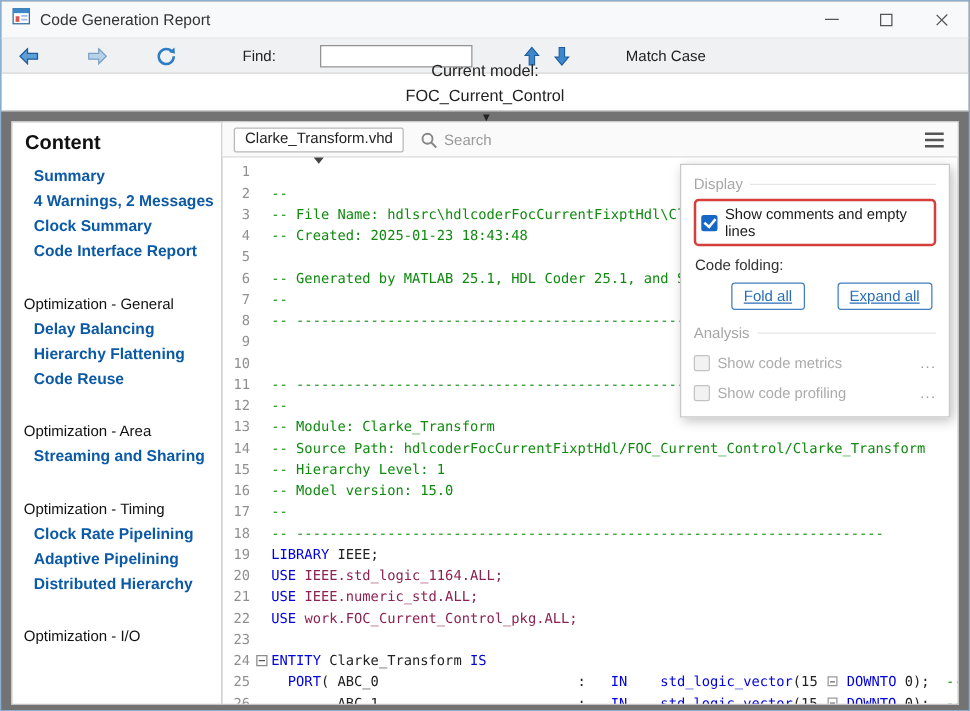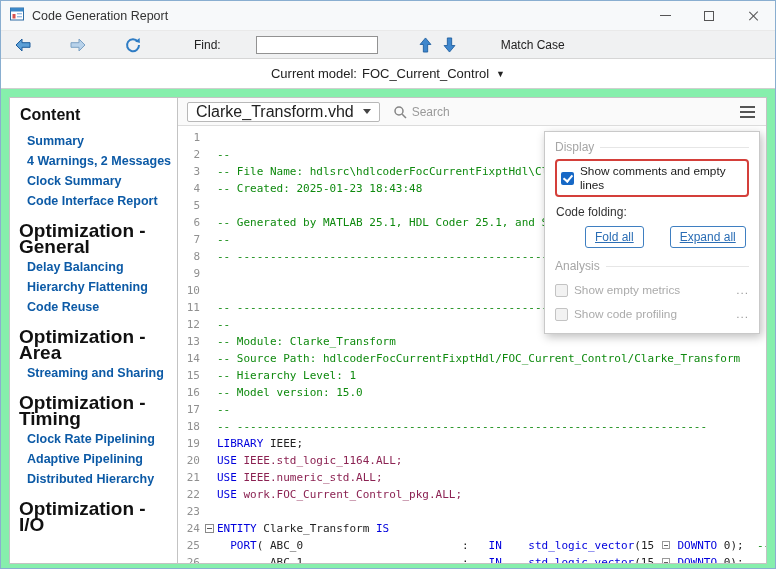--- a/index.html
+++ b/index.html
@@ -1,19 +1,19 @@
 <!DOCTYPE html>
 <html><head>
 <meta charset="utf-8">
 <style>
   * { box-sizing: border-box; margin: 0; padding: 0; }
   html,body { width:776px; height:569px; }
   body { font-family:"Liberation Sans",sans-serif; background:#fff; }
 
-  .window { position:relative; width:776px; height:569px; border:1px solid #89aed0; background:#86efac; overflow:hidden; }
+  .window { position:relative; width:776px; height:569px; border:1px solid #89aed0; background:#737373; overflow:hidden; }
 
   
   .titlebar { height:30px; display:flex; align-items:center; padding-left:8px; background:#f7f9fa; border-bottom:1px solid #e9e9e9; }
   .title { margin-left:7px; font-size:12.5px; color:#333; }
   .win-controls { margin-left:auto; display:flex; height:100%; }
   .win-btn { width:44px; display:flex; align-items:center; justify-content:center; cursor:default; }
   .glyph-min { width:11px; height:1px; background:#555; }
   .glyph-max { width:10px; height:10px; border:1px solid #555; }
   .glyph-close { position:relative; width:12px; height:12px; }
   .glyph-close::before,.glyph-close::after { content:""; position:absolute; left:5.5px; top:0; width:1.4px; height:12px; background:#555; }
@@ -22,43 +22,43 @@
 
   
   .toolbar { height:28px; background:#f0f1f2; border-bottom:1px solid #d6d6d6; display:flex; align-items:center; padding:0 10px; font-size:12px; color:#222;gap:28px; }
   .tb-icon { width:24px; height:22px; display:flex; align-items:center; justify-content:center; margin-right:3px; }
   .find-label { margin-left:18px; margin-right:7px; }
   .find-input { width:122px; height:18px; border:1px solid #929292; font-size:12px; padding:0 4px; background:#fff; font-family:"Liberation Sans",sans-serif; }
   .find-nav { display:flex; gap:11px; margin-left:13px; }
   .match-case { margin-left:17px; }
 
   
-  .modelbar { height:30px; display:flex; align-items:center; justify-content:center; gap:5px; font-size:13px; color:#222; border-bottom:1px solid #cfcfcf; background:#fff; }
+  .modelbar { height:30px; display:flex; align-items:center; justify-content:center; gap:5px; font-size:13px; color:#222; border-bottom:1px solid #cfcfcf; background:#fff;flex-direction:column; }
   .model-caret { font-size:9px; color:#222; margin-left:2px; }
 
   
   .content { position:relative; height:479px; }
 
   
   .sidebar { position:absolute; left:8px; top:8px; bottom:4px; width:188px; border:1px solid #c3c3c3; background:#fff; padding:6px 20px 6px 8px; overflow:hidden; }
   .sidebar-title { font-size:16px; font-weight:bold; color:#111; margin:2px 0 9px 2px; }
   .sb-item { font-size:12.5px; line-height:16px; margin:4px 0; }
   .sb-item.link { color:#0c5aa6; font-weight:bold; padding-left:9px; cursor:pointer; }
-  .sb-item.header { color:#111; font-weight:bold; font-size:19px; margin-top:14px; padding-left:1px; }
+  .sb-item.header { color:#111; font-weight:normal; font-size:12px; margin-top:26px; padding-left:1px; }
   .sidebar-scroll { position:absolute; top:0; right:0; bottom:0; width:15px; background:#f4f4f4; border-left:1px solid #e2e2e2; }
   .sb-up { height:18px; background:#ee9797; display:flex; align-items:center; justify-content:center; }
   .sb-up::after { content:""; border-left:4px solid transparent; border-right:4px solid transparent; border-bottom:5px solid #8f2b2b; }
   .sb-thumb { position:absolute; top:18px; left:2px; right:2px; height:88px; background:#d2d2d2; }
   .sb-down { position:absolute; bottom:0; left:0; right:0; height:18px; display:flex; align-items:center; justify-content:center; }
   .sb-down::after { content:""; border-left:4px solid transparent; border-right:4px solid transparent; border-top:5px solid #8a8a8a; }
 
   
   .codepanel { position:absolute; left:176px; top:8px; right:8px; bottom:4px; border:1px solid #c3c3c3; background:#fff; display:flex; flex-direction:column; }
   .codeheader { flex:0 0 28px; background:#fafafa; border-bottom:1px solid #dcdcdc; display:flex; align-items:center; padding:0 9px; gap:9px; }
-  .filedrop { display:flex; align-items:center; gap:9px; border:1px solid #b8b8b8; background:#fff; height:20px; padding:0 8px; font-size:16px; color:#222; border-radius:2px; cursor:pointer; }
+  .filedrop { display:flex; align-items:center; gap:9px; border:1px solid #b8b8b8; background:#fff; height:20px; padding:0 8px; font-size:12px; color:#222; border-radius:2px; cursor:pointer;flex-direction:column; }
   .dcaret { width:0; height:0; border-left:4px solid transparent; border-right:4px solid transparent; border-top:5px solid #444; }
   .searchwrap { display:flex; align-items:center; gap:5px; margin-left:4px; }
   .search-input { border:none; outline:none; font-size:12px; width:132px; color:#333; background:transparent; font-family:"Liberation Sans",sans-serif; }
   .search-input::placeholder { color:#9a9a9a; }
   .hamburger { margin-left:auto; display:flex; flex-direction:column; gap:3px; padding:5px 2px; cursor:pointer; }
   .hamburger span { width:15px; height:2px; background:#555; }
 
   .codebody { position:relative; flex:1; overflow:hidden; font-family:"DejaVu Sans Mono",monospace; font-size:11px; padding-top:3px; }
   .crow { display:flex; height:17px; line-height:17px; white-space:pre; }
   .ln { flex:0 0 26px; width:26px; text-align:right; color:#909090; padding-right:4px; }
@@ -244,21 +244,21 @@
           <div class="pfold-label">Code folding:</div>
           <div class="pbtns">
             <button class="pbtn">Fold all</button>
             <button class="pbtn">Expand all</button>
           </div>
           <div class="pgroup agroup">
               <span>Analysis</span>
             </div>
           <div class="drow">
             <span class="cb disabled"></span>
-            <span>Show empty metrics</span>
+            <span>Show code metrics</span>
             <span class="dots">...</span>
           </div>
           <div class="drow">
             <span class="cb disabled"></span>
             <span>Show code profiling</span>
             <span class="dots">...</span>
           </div>
         </div>
       </div>
     </div>

